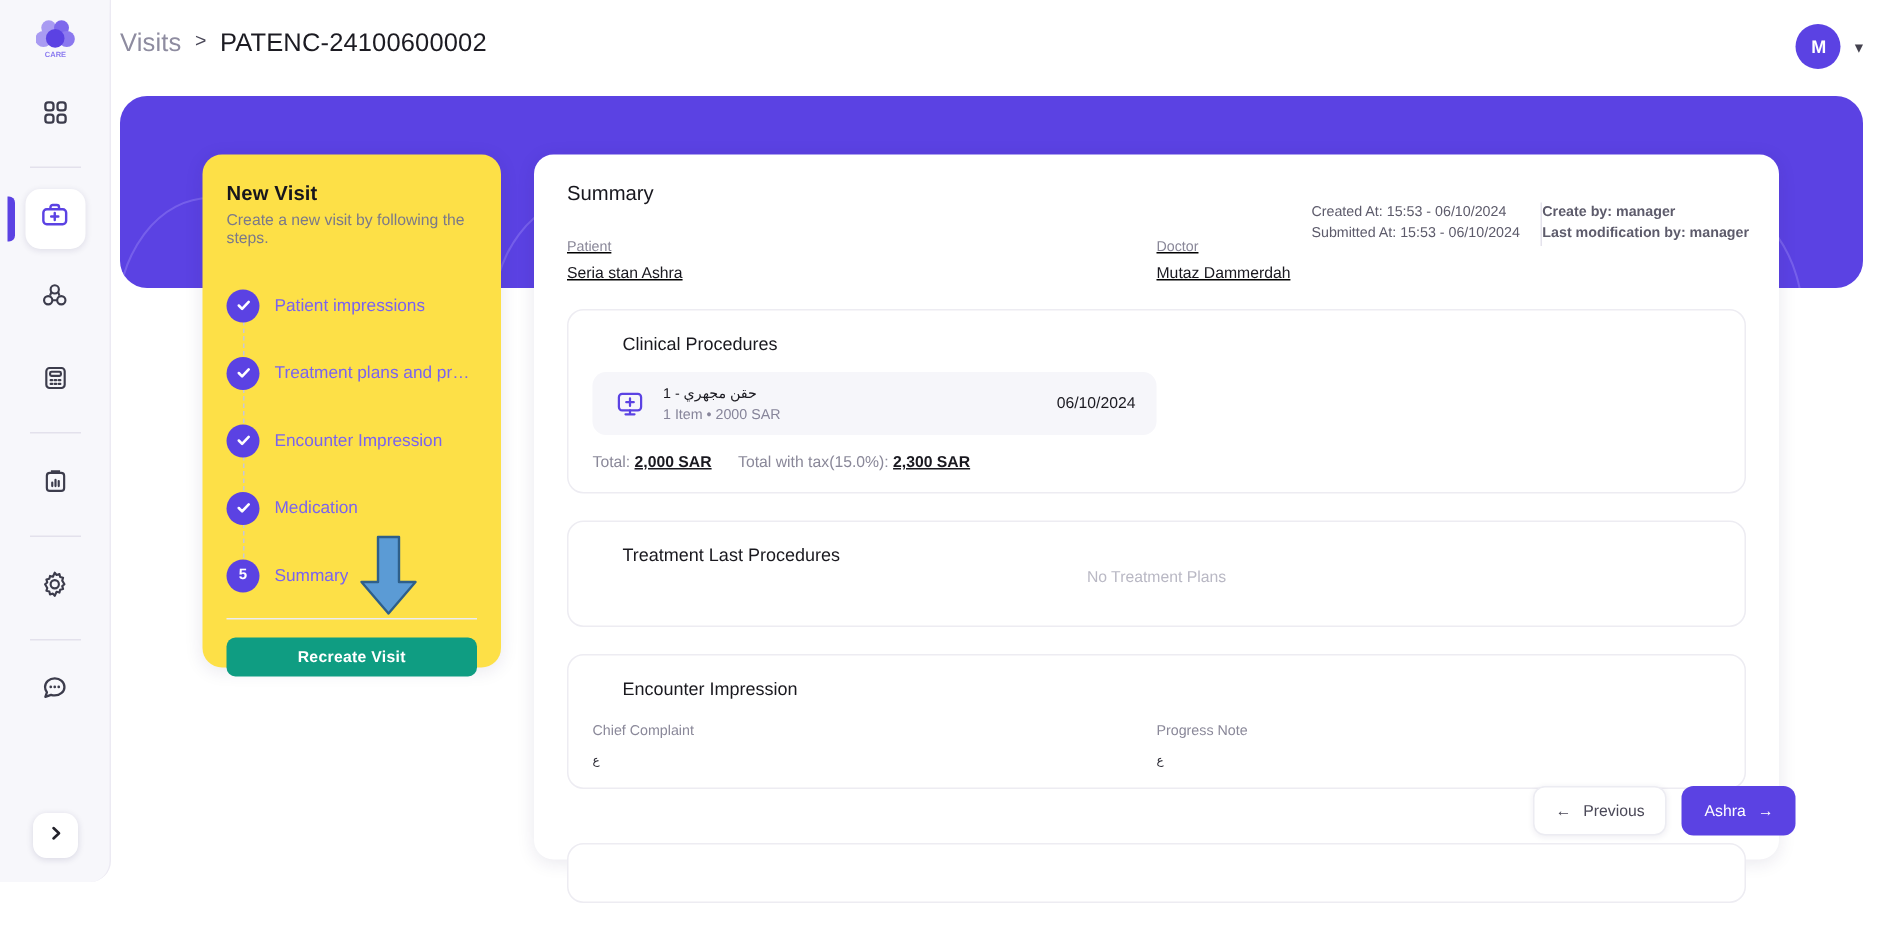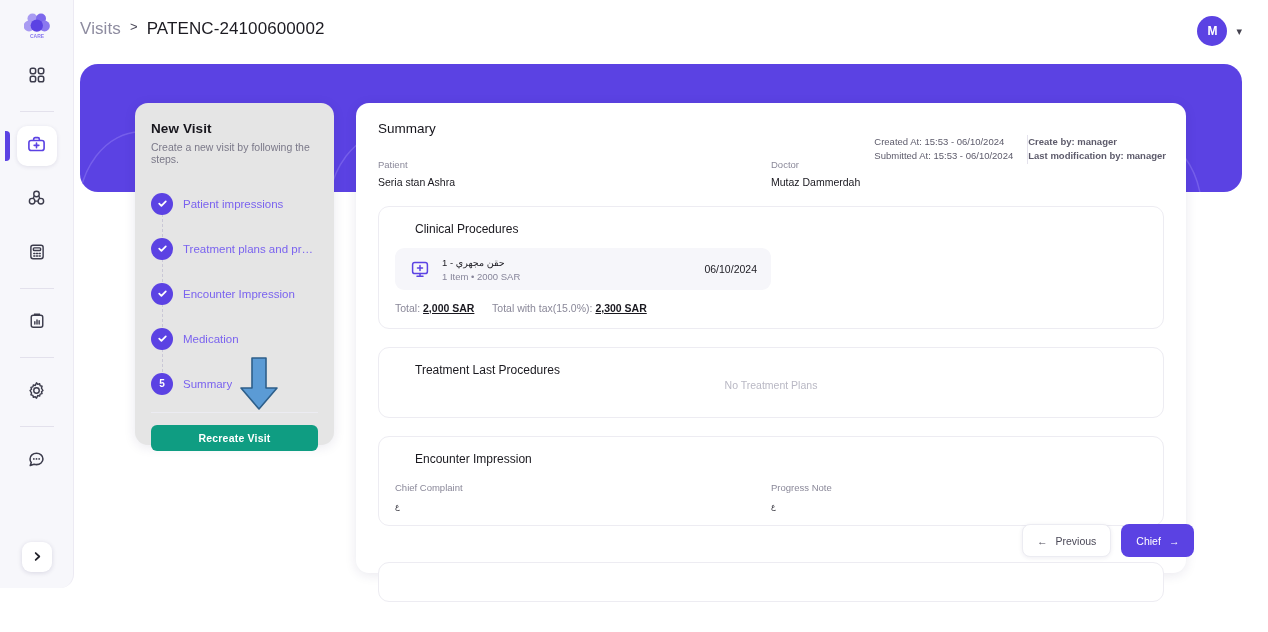--- a/index.html
+++ b/index.html
@@ -79,21 +79,21 @@
     background: #5b42e3;
     border-radius: 18px;
     overflow: hidden;
   }
   .banner svg { position: absolute; left: 0; top: 0; }
 
   
   .step-card {
     position: absolute; left: 135px; top: 103px;
     width: 199px; height: 342px;
-    background: #e5e5e5; border-radius: 13px;
+    background: #fde047; border-radius: 13px;
     box-shadow: 0 2px 12px rgba(38,26,92,.10);
     padding: 18px 16px 0 16px;
   }
   .sc-title { font-size: 13.5px; color: #17161d; font-weight: bold; letter-spacing:.1px;}
   .sc-sub   { font-size: 10.5px; color: #7b7989; margin-top: 5px; }
   .steps { margin-top: 16px; position: relative; }
   .step-row {
     display: flex; align-items: center; gap: 10px;
     height: 45px; position: relative; cursor: pointer;
   }
@@ -137,21 +137,21 @@
   }
   .sp-title { font-size: 13.5px; color: #17161d; }
   .meta {
     position: absolute; right: 20px; top: 32px;
     display: flex; font-size: 9.5px; color: #5d5b6b; line-height: 1.5; margin-left: 38px;
   }
   .meta-col-a { padding-right: 14px; }
   .meta-col-b { padding-left: 0; border-left: 1px solid #e4e2ec; font-weight: bold; }
 
   .pd-row { display: flex; margin-top: 23px; }
-  .pd-col { width: 400px; }
+  .pd-col { width: 400px; text-decoration: underline; }
   .pd-label { font-size: 9.5px; color: #8a8899; }
   .pd-value { font-size: 10.5px; color: #19181f; margin-top: 6px; }
 
   .card {
     margin-top: 18px; border: 1px solid #edecf2;
     border-radius: 11px; padding: 15px 16px 14px 16px;
     background: #fff;
   }
   .card-title { font-size: 12px; color: #1a191f; margin-left: 20px; }
 
@@ -477,18 +477,18 @@
   </div>
 
   <div class="next-card"></div>
 
   <div class="footer-btns">
     <button class="btn-prev">
       <span>←</span>
       <span>Previous</span>
     </button>
     <button class="btn-close">
-      <span>Chief</span>
+      <span>Ashra</span>
       <span>→</span>
     </button>
   </div>
 
 </div>
 
 </body></html>

